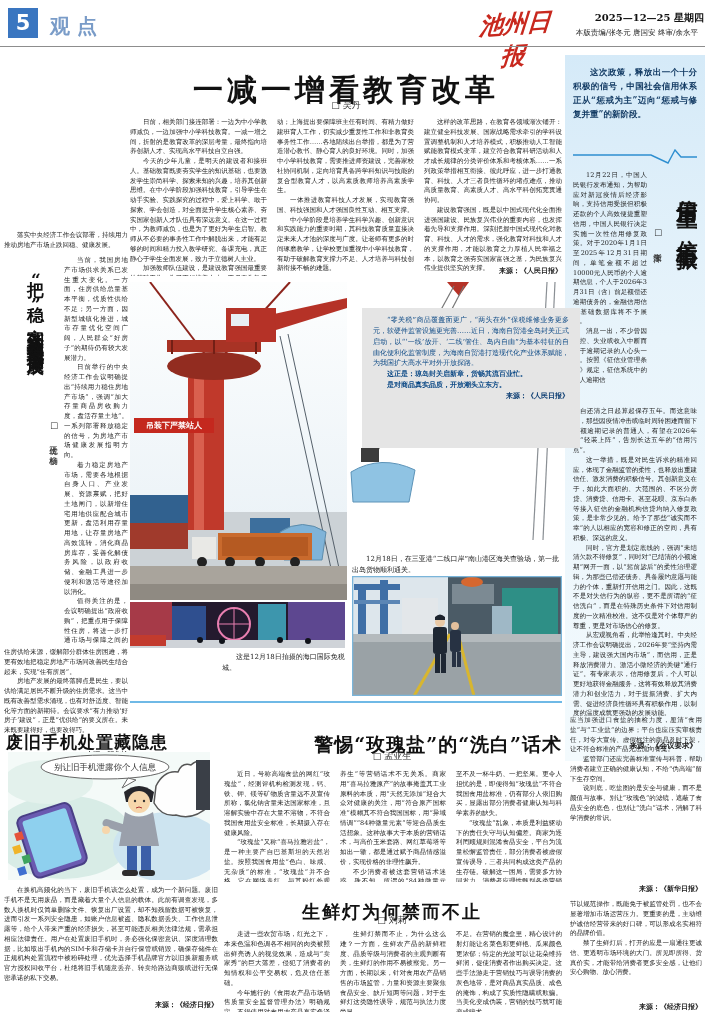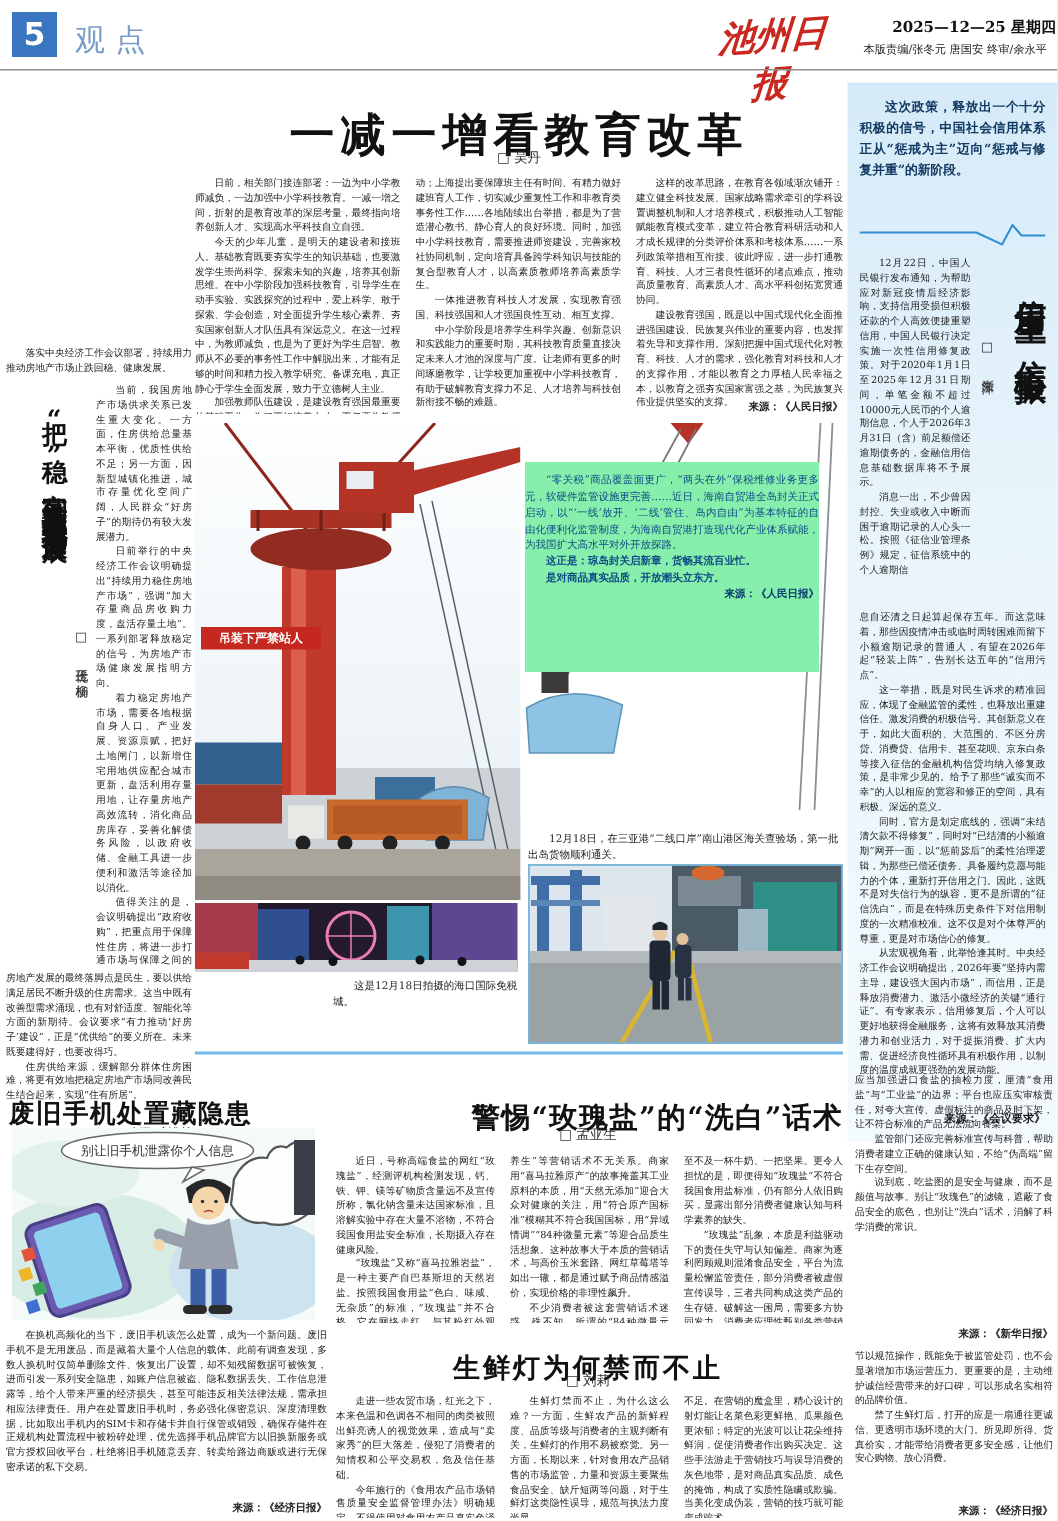--- a/index.html
+++ b/index.html
@@ -10,34 +10,34 @@
   .body p,.para{text-indent:2em;margin:0;}
   .no-first p:first-child{text-indent:0;}
   .headline{font-weight:bold;color:#111;margin-top:12px;}
   .vert{writing-mode:vertical-rl;text-orientation:upright;}
   .src{font-weight:bold;}
   .src-abs{position:absolute;right:0;bottom:0;background:#fff;padding-left:5px;font-weight:bold;font-size:7px;}
   .caption{position:absolute;font-size:7px;line-height:1.55;color:#222;}
   .badge{display:flex;align-items:center;justify-content:center;background:#3a76c0;color:#fff;
          font-family:"DejaVu Sans","Liberation Sans",sans-serif;font-weight:bold;}
   .panel{position:absolute;background:linear-gradient(180deg,#d5eaf8 0%,#e8f4fb 40%,#f3fafd 100%);}
-  .overlay-box{position:absolute;background:#86efac;color:#0d4a86;padding:7px 0;font-size:7px;line-height:1.55;text-align:justify;}
+  .overlay-box{position:absolute;background:#e5e5e5;color:#0d4a86;padding:7px 11px;font-size:7px;line-height:1.55;text-align:justify;margin-left:12px;}
   .overlay-box p{text-indent:2em;margin:0;}
   svg{display:block;}
 </style>
 </head>
 <body>
 
 <div class="page">
 
   <div class="abs" style="left:0;top:0;width:705px;height:47px;">
     <div class="badge abs" style="left:8px;top:8px;width:30px;height:30px;font-size:21px;">
         <span>5</span>
       </div>
-    <div class="abs" style="left:50px;top:13px;font-size:20px;font-weight:normal;color:#7a9cc8;letter-spacing:7px;">观点</div>
+    <div class="abs" style="left:50px;top:13px;font-size:20px;font-weight:bold;color:#7a9cc8;letter-spacing:7px;">观点</div>
     <div class="abs" style="left:468px;top:8px;width:92px;text-align:center;color:#c8281e;font-size:24px;font-weight:bold;font-style:italic;transform:rotate(-4deg) skewX(-8deg);">池州日报</div>
     <div class="abs" style="left:500px;top:11px;width:204px;text-align:right;font-size:10px;font-weight:bold;color:#111;">2025—12—25 星期四</div>
     <div class="abs" style="left:470px;top:28px;width:228px;text-align:right;font-size:7.5px;color:#222;">本版责编/张冬元 唐国安 终审/余永平</div>
     <div class="abs" style="left:0;top:46px;width:705px;height:1px;background:#8d8d8d;"></div>
   </div>
 
   <div class="abs headline" style="left:130px;top:58px;width:432px;text-align:center;font-size:30px;font-weight:900;letter-spacing:4px;">一减一增看教育改革</div>
   <div class="abs" style="left:130px;top:99px;width:432px;text-align:center;font-size:9px;color:#333;">□ 吴丹</div>
   <div class="body" style="left:130px;top:118px;width:137px;height:158px;">
       <p class="para">日前，相关部门接连部署：一边为中小学教师减负，一边加强中小学科技教育。一减一增之间，折射的是教育改革的深层考量，最终指向培养创新人才、实现高水平科技自立自强。</p>
@@ -63,22 +63,22 @@
   <div class="abs vert headline" style="left:8px;top:256px;width:36px;height:390px;font-size:17px;letter-spacing:2px;line-height:1;">把“稳”字落到实处推动房地产市场健康发展</div>
   <div class="abs vert" style="left:46px;top:420px;width:14px;height:140px;font-size:8.5px;color:#333;">□ 王优玲 杨柳</div>
   <div class="body" style="left:64px;top:256px;width:64px;height:388px;">
       <p class="para">当前，我国房地产市场供求关系已发生重大变化。一方面，住房供给总量基本平衡，优质性供给不足；另一方面，因新型城镇化推进，城市存量优化空间广阔，人民群众“好房子”的期待仍有较大发展潜力。</p>
       <p class="para">日前举行的中央经济工作会议明确提出“持续用力稳住房地产市场”，强调“加大存量商品房收购力度，盘活存量土地”。一系列部署释放稳定的信号，为房地产市场健康发展指明方向。</p>
       <p class="para">着力稳定房地产市场，需要各地根据自身人口、产业发展、资源禀赋，把好土地闸门，以新增住宅用地供应配合城市更新，盘活利用存量用地，让存量房地产高效流转，消化商品房库存，妥善化解债务风险，以政府收储、金融工具进一步便利和激活等途径加以消化。</p>
       <p class="para">值得关注的是，会议明确提出“政府收购”，把重点用于保障性住房，将进一步打通市场与保障之间的通道，用于市场化解存量</p>
     </div>
   <div class="body no-first" style="left:4px;top:648px;width:124px;height:112px;">
     <div>
+        <p class="para">住房供给来源，缓解部分群体住房困难，将更有效地把稳定房地产市场同改善民生结合起来，实现“住有所居”。</p>
         <p class="para">房地产发展的最终落脚点是民生，要以供给满足居民不断升级的住房需求。这当中既有改善型需求涌现，也有对舒适度、智能化等方面的新期待。会议要求“有力推动‘好房子’建设”，正是“优供给”的要义所在。未来既要建得好，也要改得巧。</p>
-        <p class="para">住房供给来源，缓解部分群体住房困难，将更有效地把稳定房地产市场同改善民生结合起来，实现“住有所居”。</p>
       </div>
     <div class="src-abs">来源：新华社</div>
   </div>
 
   <div class="panel" style="left:565px;top:55px;width:140px;height:706px;">
     <div class="abs" style="left:8px;top:10px;width:124px;font-size:8.5px;font-weight:bold;line-height:1.65;text-align:justify;text-indent:2em;color:#123a63;">这次政策，释放出一个十分积极的信号，中国社会信用体系正从“惩戒为主”迈向“惩戒与修复并重”的新阶段。</div>
     <svg class="abs" style="left:8px;top:94px;" width="124" height="16" viewBox="0 0 124 16">
       <polyline points="0,6 78,6 95,14 102,1 108,8 124,8" fill="none" stroke="#2e8fd0" stroke-width="1.4"></polyline>
     </svg>
     <div class="body" style="left:8px;top:116px;width:74px;height:230px;">

